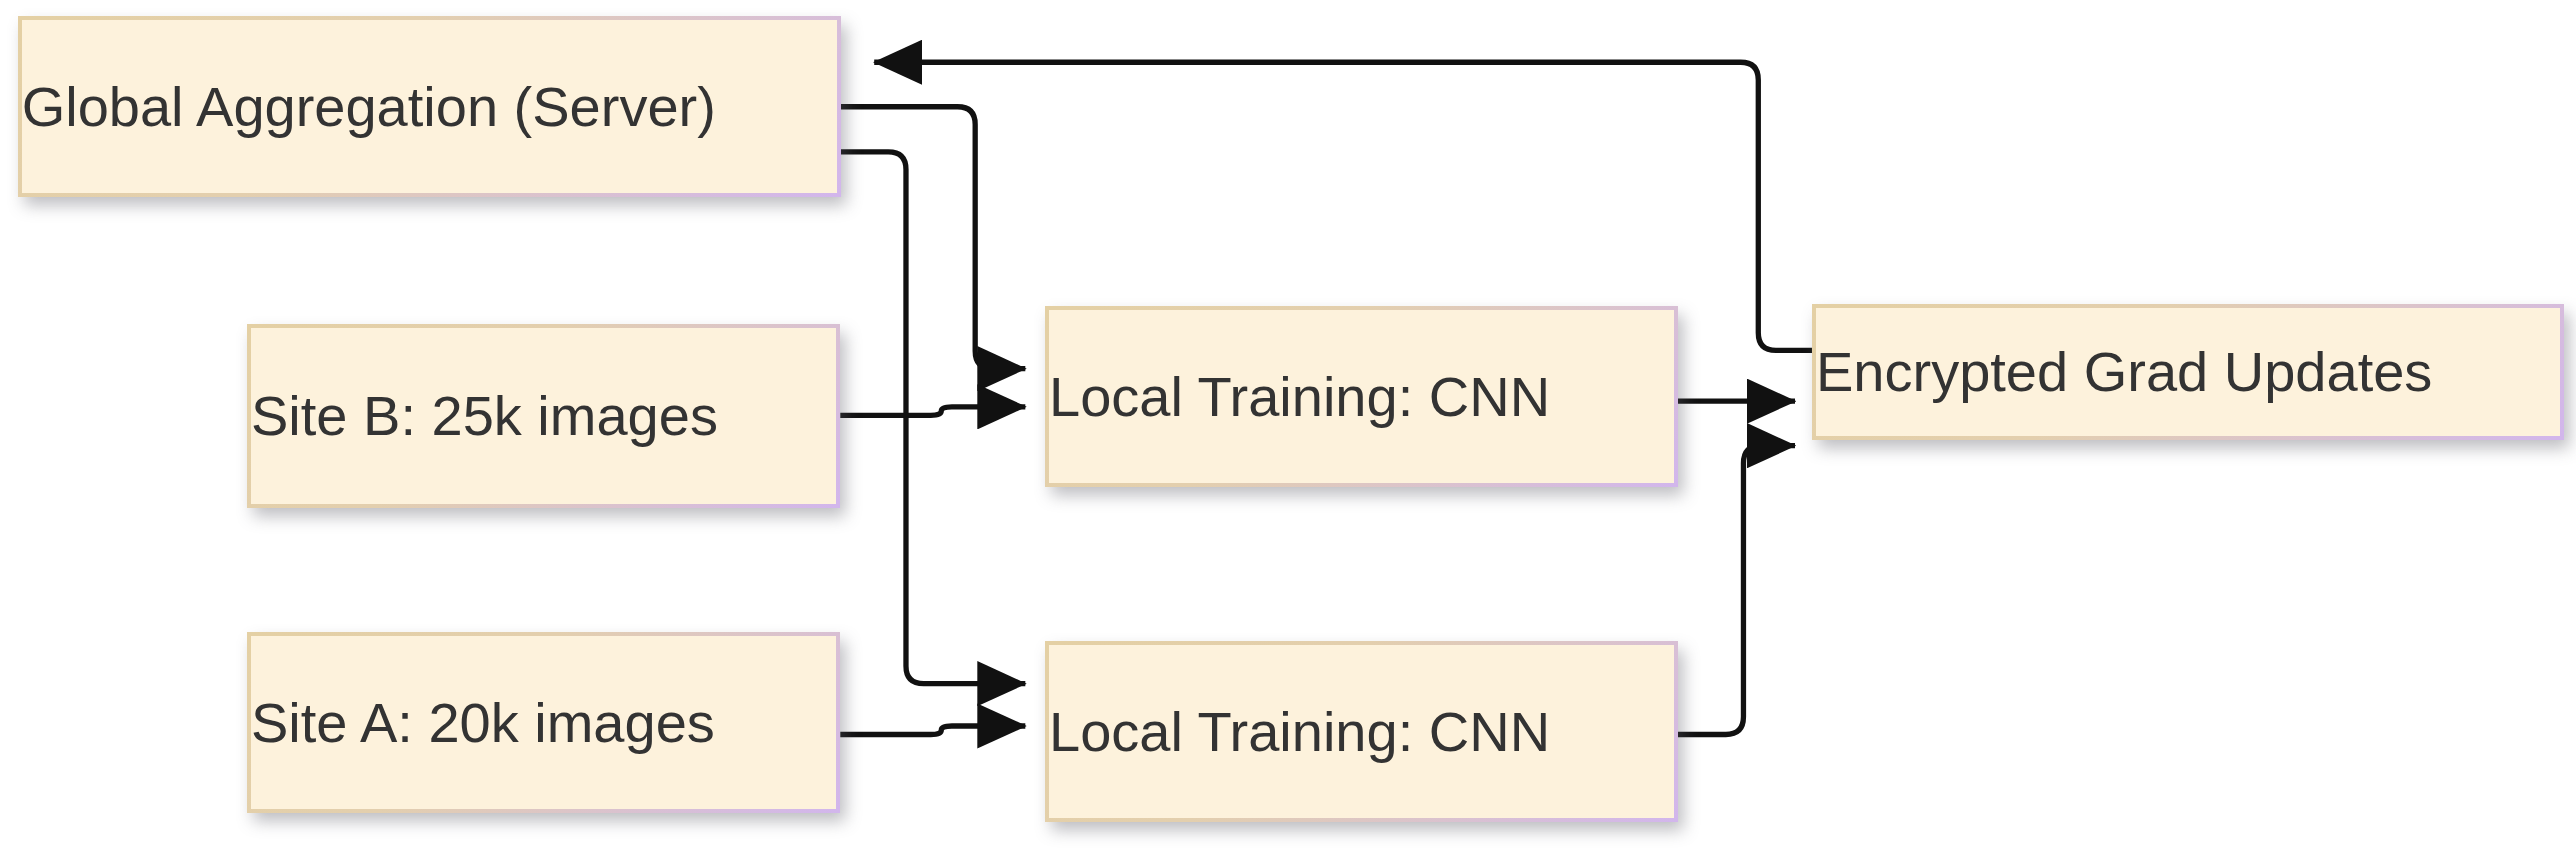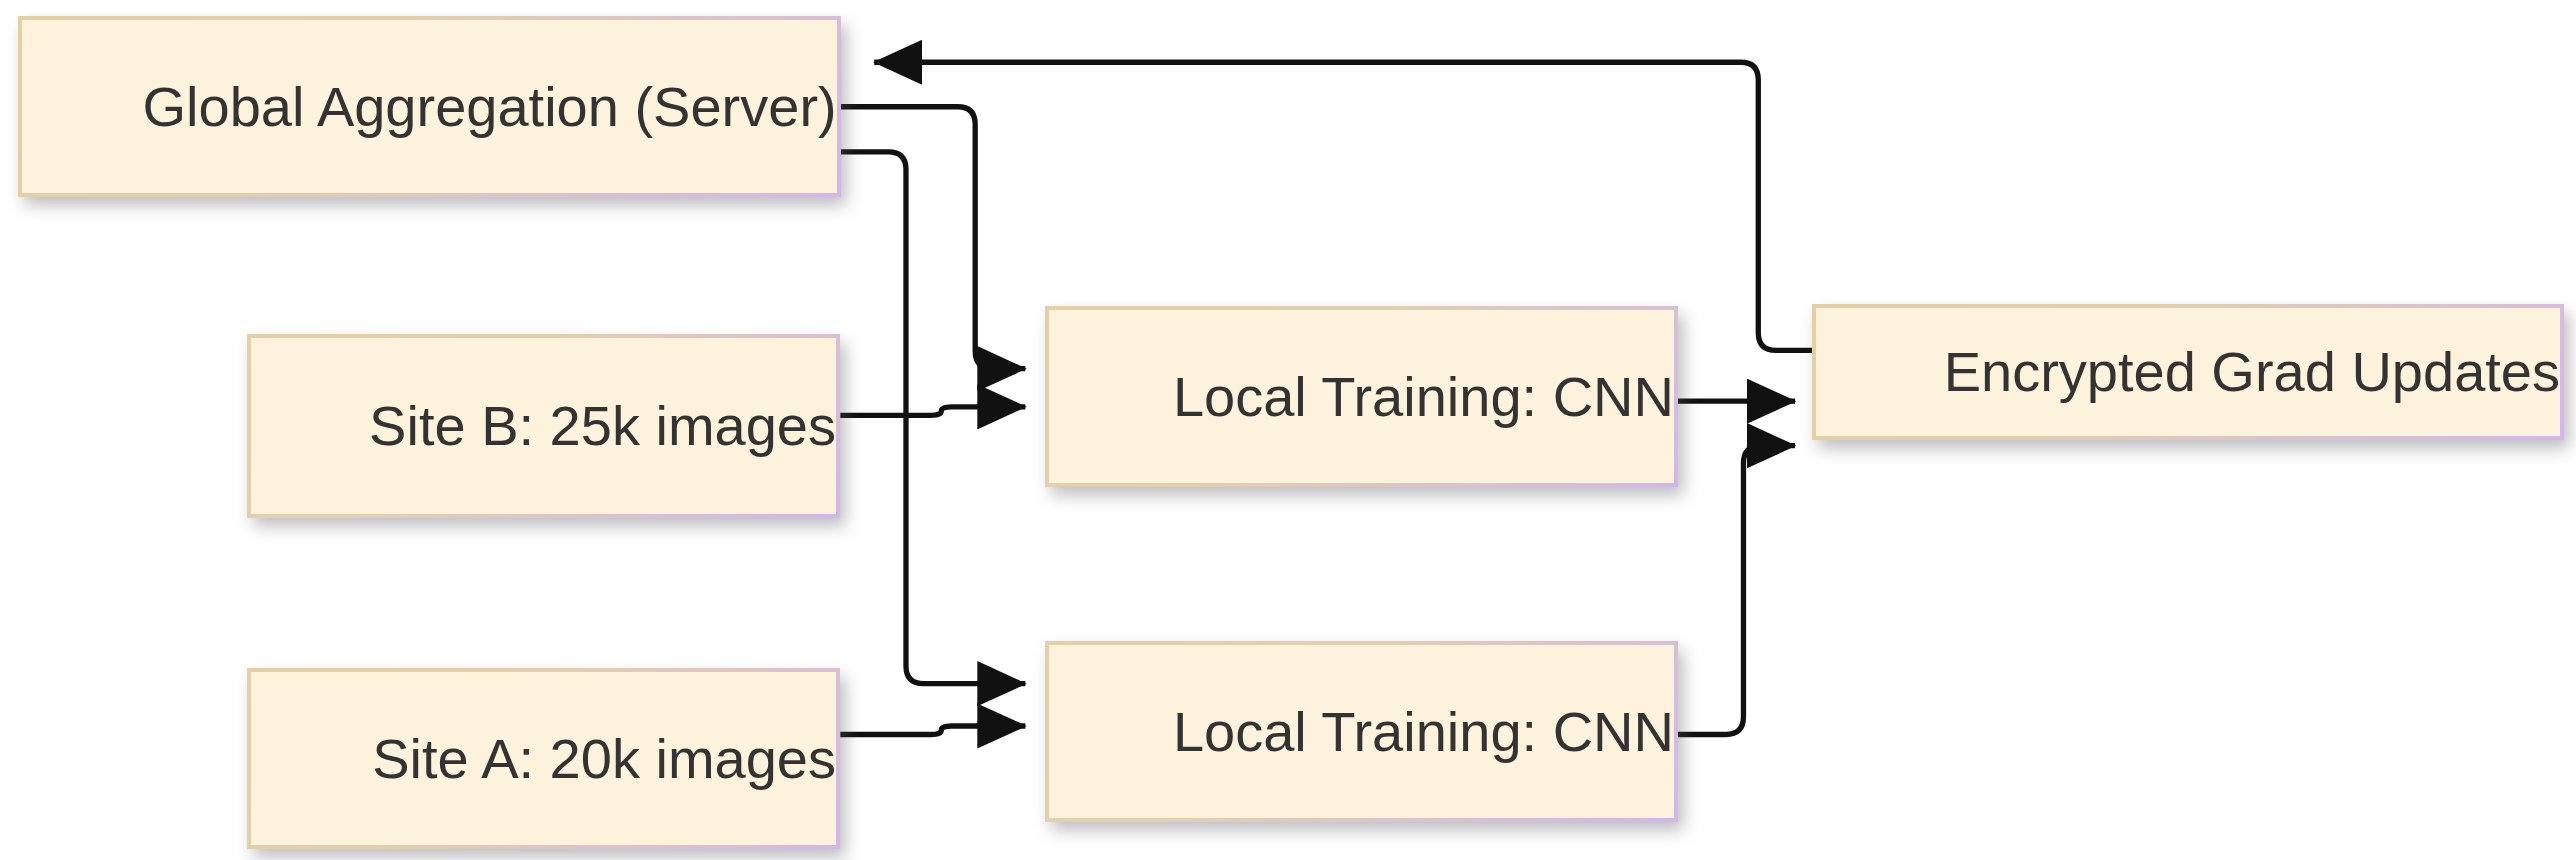--- a/index.html
+++ b/index.html
@@ -30,21 +30,21 @@
   }
   .node {
     position: absolute;
     box-sizing: border-box;
     background: #fdf2dc;
     border: 4.2px solid #d2b6ec;
     border-image: linear-gradient(135deg, #e4d0a4 0%, #e3cfae 40%, #d2b6ec 100%) 1;
     box-shadow: 6.4px 9.2px 15.5px rgba(90, 90, 100, 0.40);
     display: flex;
     align-items: center;
-    justify-content: flex-end;
+    justify-content: flex-start;
   }
   .node-label {
     color: #333333;
     font-size: 56px;
     line-height: 1;
     white-space: nowrap;
     text-align: center;
   }
 </style>
 </head>
@@ -65,25 +65,25 @@
     <path class="edge" marker-end="url(#arrowhead)" d="M 1190 1040 H 1318 Q 1333 1040 1333 1034 Q 1333 1028 1348 1028 H 1452"></path>
     <path class="edge" marker-end="url(#arrowhead)" d="M 2376 568 H 2542"></path>
     <path class="edge" marker-end="url(#arrowhead)" d="M 2376 1040 H 2444 Q 2469 1040 2469 1015 V 656 Q 2469 631 2494 631 H 2542"></path>
     <path class="edge" marker-end="url(#arrowhead)" d="M 2566 496 H 2515 Q 2490 496 2490 471 V 113 Q 2490 88 2465 88 H 1238"></path>
   </svg>
 
   <div class="node" style="left:17.7px; top:16px; width:823px; height:181px;">
     <span class="node-label">Global Aggregation (Server)</span>
   </div>
 
-  <div class="node" style="left:247px; top:334px; width:593px; height:184px;">
+  <div class="node" style="left:247px; top:324px; width:593px; height:184px;">
     <span class="node-label">Site B: 25k images</span>
   </div>
 
-  <div class="node" style="left:247px; top:668px; width:593px; height:181px;">
+  <div class="node" style="left:247px; top:632px; width:593px; height:181px;">
     <span class="node-label">Site A: 20k images</span>
   </div>
 
   <div class="node" style="left:1045px; top:306px; width:633px; height:181px;">
     <span class="node-label">Local Training: CNN</span>
   </div>
 
   <div class="node" style="left:1045px; top:641px; width:633px; height:181px;">
     <span class="node-label">Local Training: CNN</span>
   </div>

